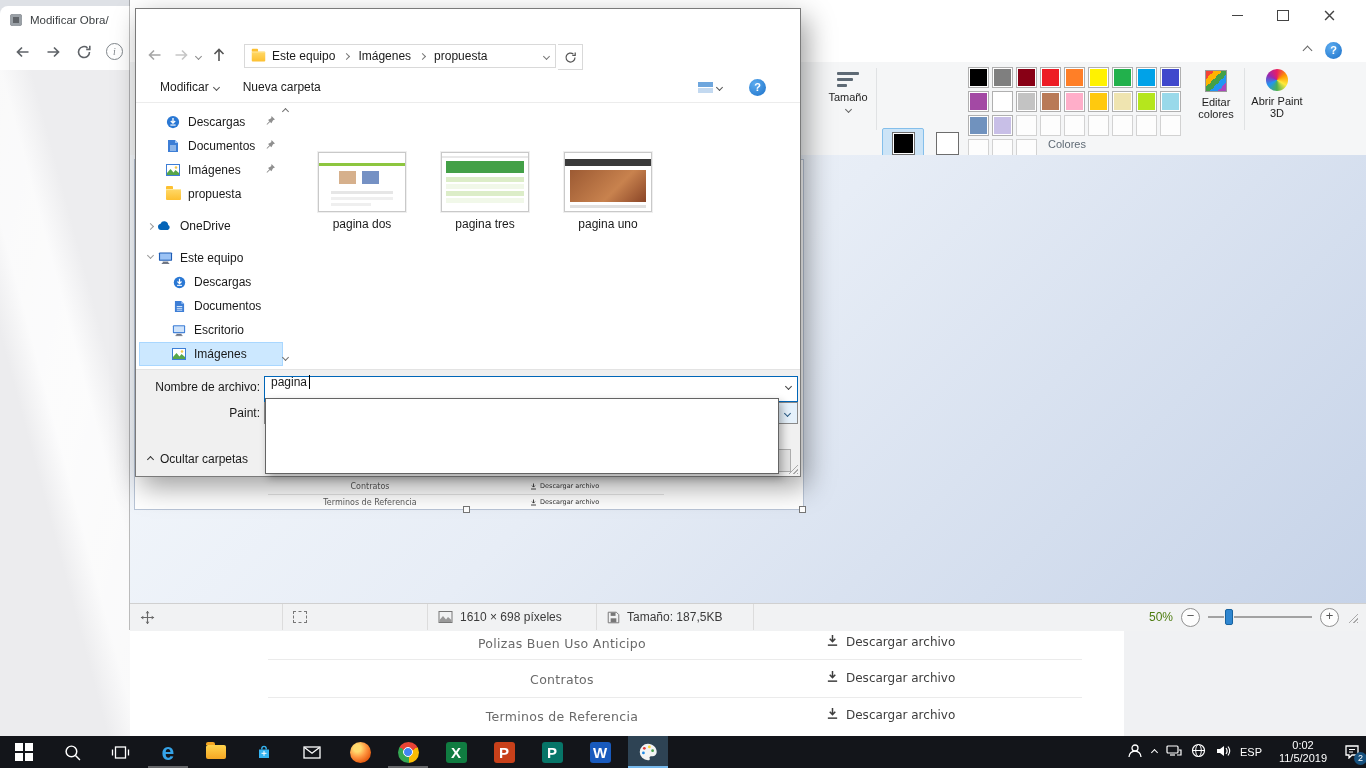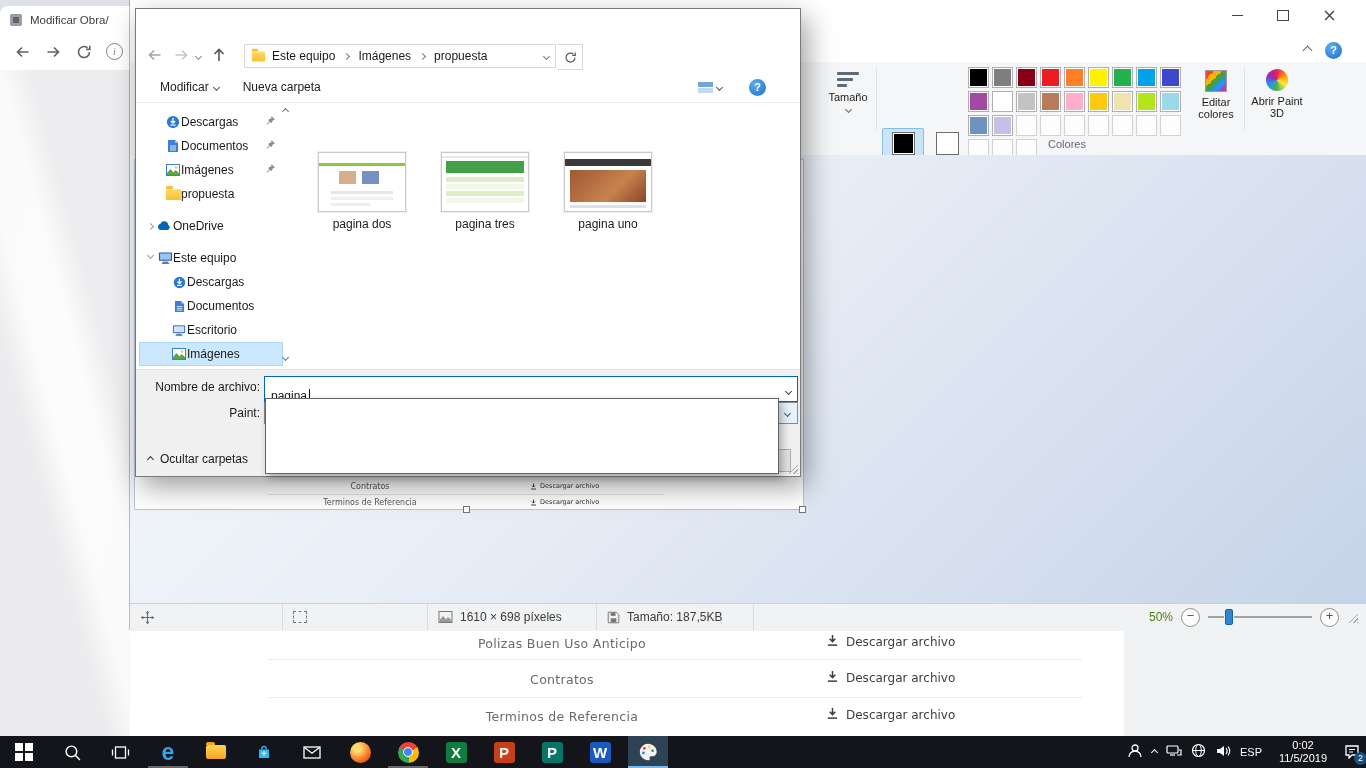--- a/index.html
+++ b/index.html
@@ -98,21 +98,21 @@
   .searchbox{position:absolute;left:450px;top:3px;width:202px;height:24px;border:1px solid #d9d9d9;background:#fff;
              display:flex;align-items:center;padding:0 6px;box-sizing:border-box}
   .searchbox input{border:none;outline:none;flex:1;font-size:11.5px;font-family:"Liberation Sans",sans-serif;color:#333}
   .searchbox input::placeholder{color:#8a8a8a}
   .dlg-toolbar{position:absolute;left:0;top:64px;width:100%;height:28px;display:flex;align-items:center;font-size:12px}
   .tb-item{display:flex;align-items:center;gap:5px;margin-left:24px;color:#1b1b1b}
   .views{position:absolute;right:78px;display:flex;align-items:center;gap:4px;color:#555}
   .views-ico{width:15px;height:11px;background:linear-gradient(#6ea6dd,#6ea6dd) 0 0/15px 5px no-repeat,
              linear-gradient(#c3d9f0,#c3d9f0) 0 6px/15px 5px no-repeat}
   .dlg-body{position:absolute;left:0;top:93px;width:100%;height:267px;background:#fff;border-top:1px solid #ececec}
-  .sb-row{position:absolute;left:4px;width:142px;height:22px;display:flex;align-items:center;font-size:12px}
+  .sb-row{position:absolute;left:4px;width:142px;height:22px;display:flex;align-items:center;gap:7px;font-size:12px}
   .sb-row.selected{background:#cce8ff;box-shadow:0 0 0 1px #a9d7ff}
   .sb-ic{display:flex;width:16px;justify-content:center}
   .pin{margin-left:auto;margin-right:6px}
   .twisty{position:absolute;left:-1px;color:#9a9a9a}
   .sb-scroll{position:absolute;left:144px;top:0;width:12px;height:267px;color:#707070}
   .folder{width:15px;height:11px;background:linear-gradient(#ffd969,#fdc030);border-radius:1px;position:relative;
           box-shadow:inset 0 1px 0 #ffe89a}
   .folder::before{content:"";position:absolute;top:-3px;left:0;width:7px;height:3px;background:#fdc030;border-radius:1px 1px 0 0}
   .file-item{position:absolute;top:49px;width:112px;text-align:center}
   .thumb{width:88px;height:60px;margin:0 auto;border:1px solid #c9c9c9;box-shadow:0 0 0 1px #efefef;box-sizing:border-box}
@@ -131,21 +131,21 @@
      linear-gradient(#f1f8e9,#f1f8e9) 4px 31px/78px 5px no-repeat,
      linear-gradient(#dcedc8,#dcedc8) 4px 38px/78px 5px no-repeat,
      linear-gradient(#f1f8e9,#f1f8e9) 4px 45px/78px 5px no-repeat,#fff}
   .t-uno{background:
      linear-gradient(#3a3a3a,#3a3a3a) 0 6px/100% 7px no-repeat,
      linear-gradient(135deg,#9c5a33,#c8824e 60%,#8a4527) 5px 17px/76px 32px no-repeat,
      linear-gradient(#e0e0e0,#e0e0e0) 5px 52px/76px 3px no-repeat,#fff}
   .dlg-bottom{position:absolute;left:0;top:360px;width:100%;height:106px;background:#f0f0f0;border-top:1px solid #e3e3e3}
   .fld-label{position:absolute;left:8px;width:116px;text-align:right;font-size:12px;line-height:22px}
   .fname{position:absolute;left:128px;top:6px;width:534px;height:22px;background:#fff;border:1px solid #0066b8;
-         box-sizing:border-box;display:flex;align-items:flex-start;padding:12px 6px;gap:2px}
+         box-sizing:border-box;display:flex;align-items:flex-end;padding:12px 6px;gap:2px}
   .caret{width:1px;height:14px;background:#000}
   .fname .chev{margin-left:auto;color:#444}
   .combo{position:absolute;left:128px;top:32px;width:534px;height:22px;background:#fff;border:1px solid #8a8a8a;
          box-sizing:border-box;z-index:2}
   .combo-btn{position:absolute;right:0;top:0;width:19px;height:20px;background:#e5f1fb;border-left:1px solid #99c9ef;
              display:flex;align-items:center;justify-content:center;color:#2b5b84}
   .ddpanel{position:absolute;left:129px;top:28px;width:512px;height:74px;background:#fff;border:1px solid #646464;
            box-shadow:3px 4px 8px rgba(0,0,0,.3);z-index:5}
   .cancel-sliver{position:absolute;left:571px;top:79px;width:84px;height:23px;background:#e1e1e1;border:1px solid #adadad;
                  box-sizing:border-box;z-index:1}

